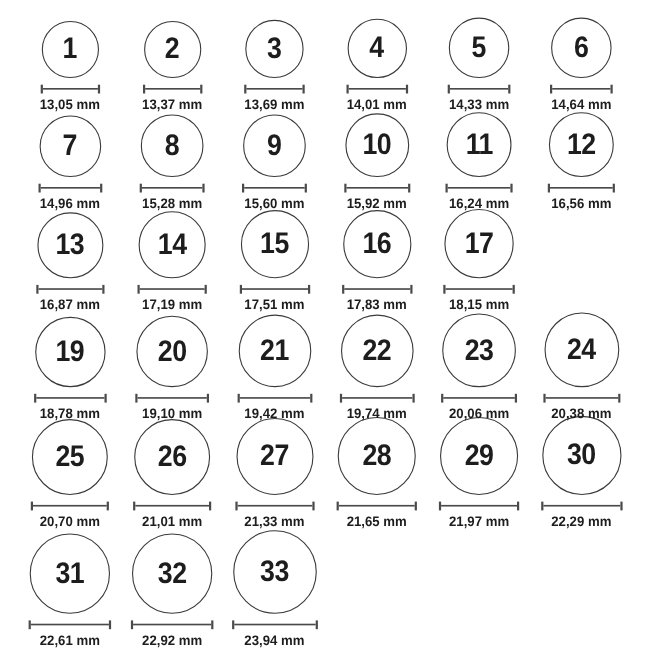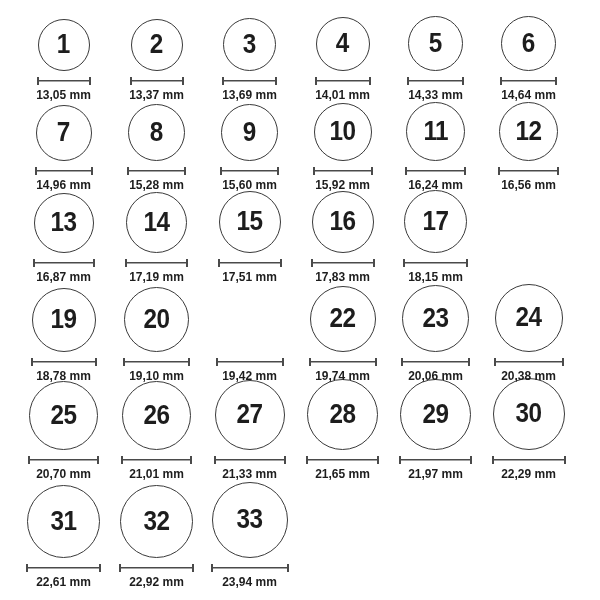--- a/index.html
+++ b/index.html
@@ -220,20 +220,23 @@
 
   <div class="cell">
     <div class="circle" style="width: 65px; height: 65px;">
       <span class="num">20</span>
     </div>
     <div class="ruler" style="width: 67px;"></div>
     <div class="mm-label">19,10 mm</div>
   </div>
 
   <div class="cell">
+    <div class="circle" style="width: 66px; height: 66px;">
+      <span class="num">21</span>
+    </div>
     <div class="ruler" style="width: 68px;"></div>
     <div class="mm-label">19,42 mm</div>
   </div>
 
   <div class="cell">
     <div class="circle" style="width: 66px; height: 66px;">
       <span class="num">22</span>
     </div>
     <div class="ruler" style="width: 68px;"></div>
     <div class="mm-label">19,74 mm</div>

